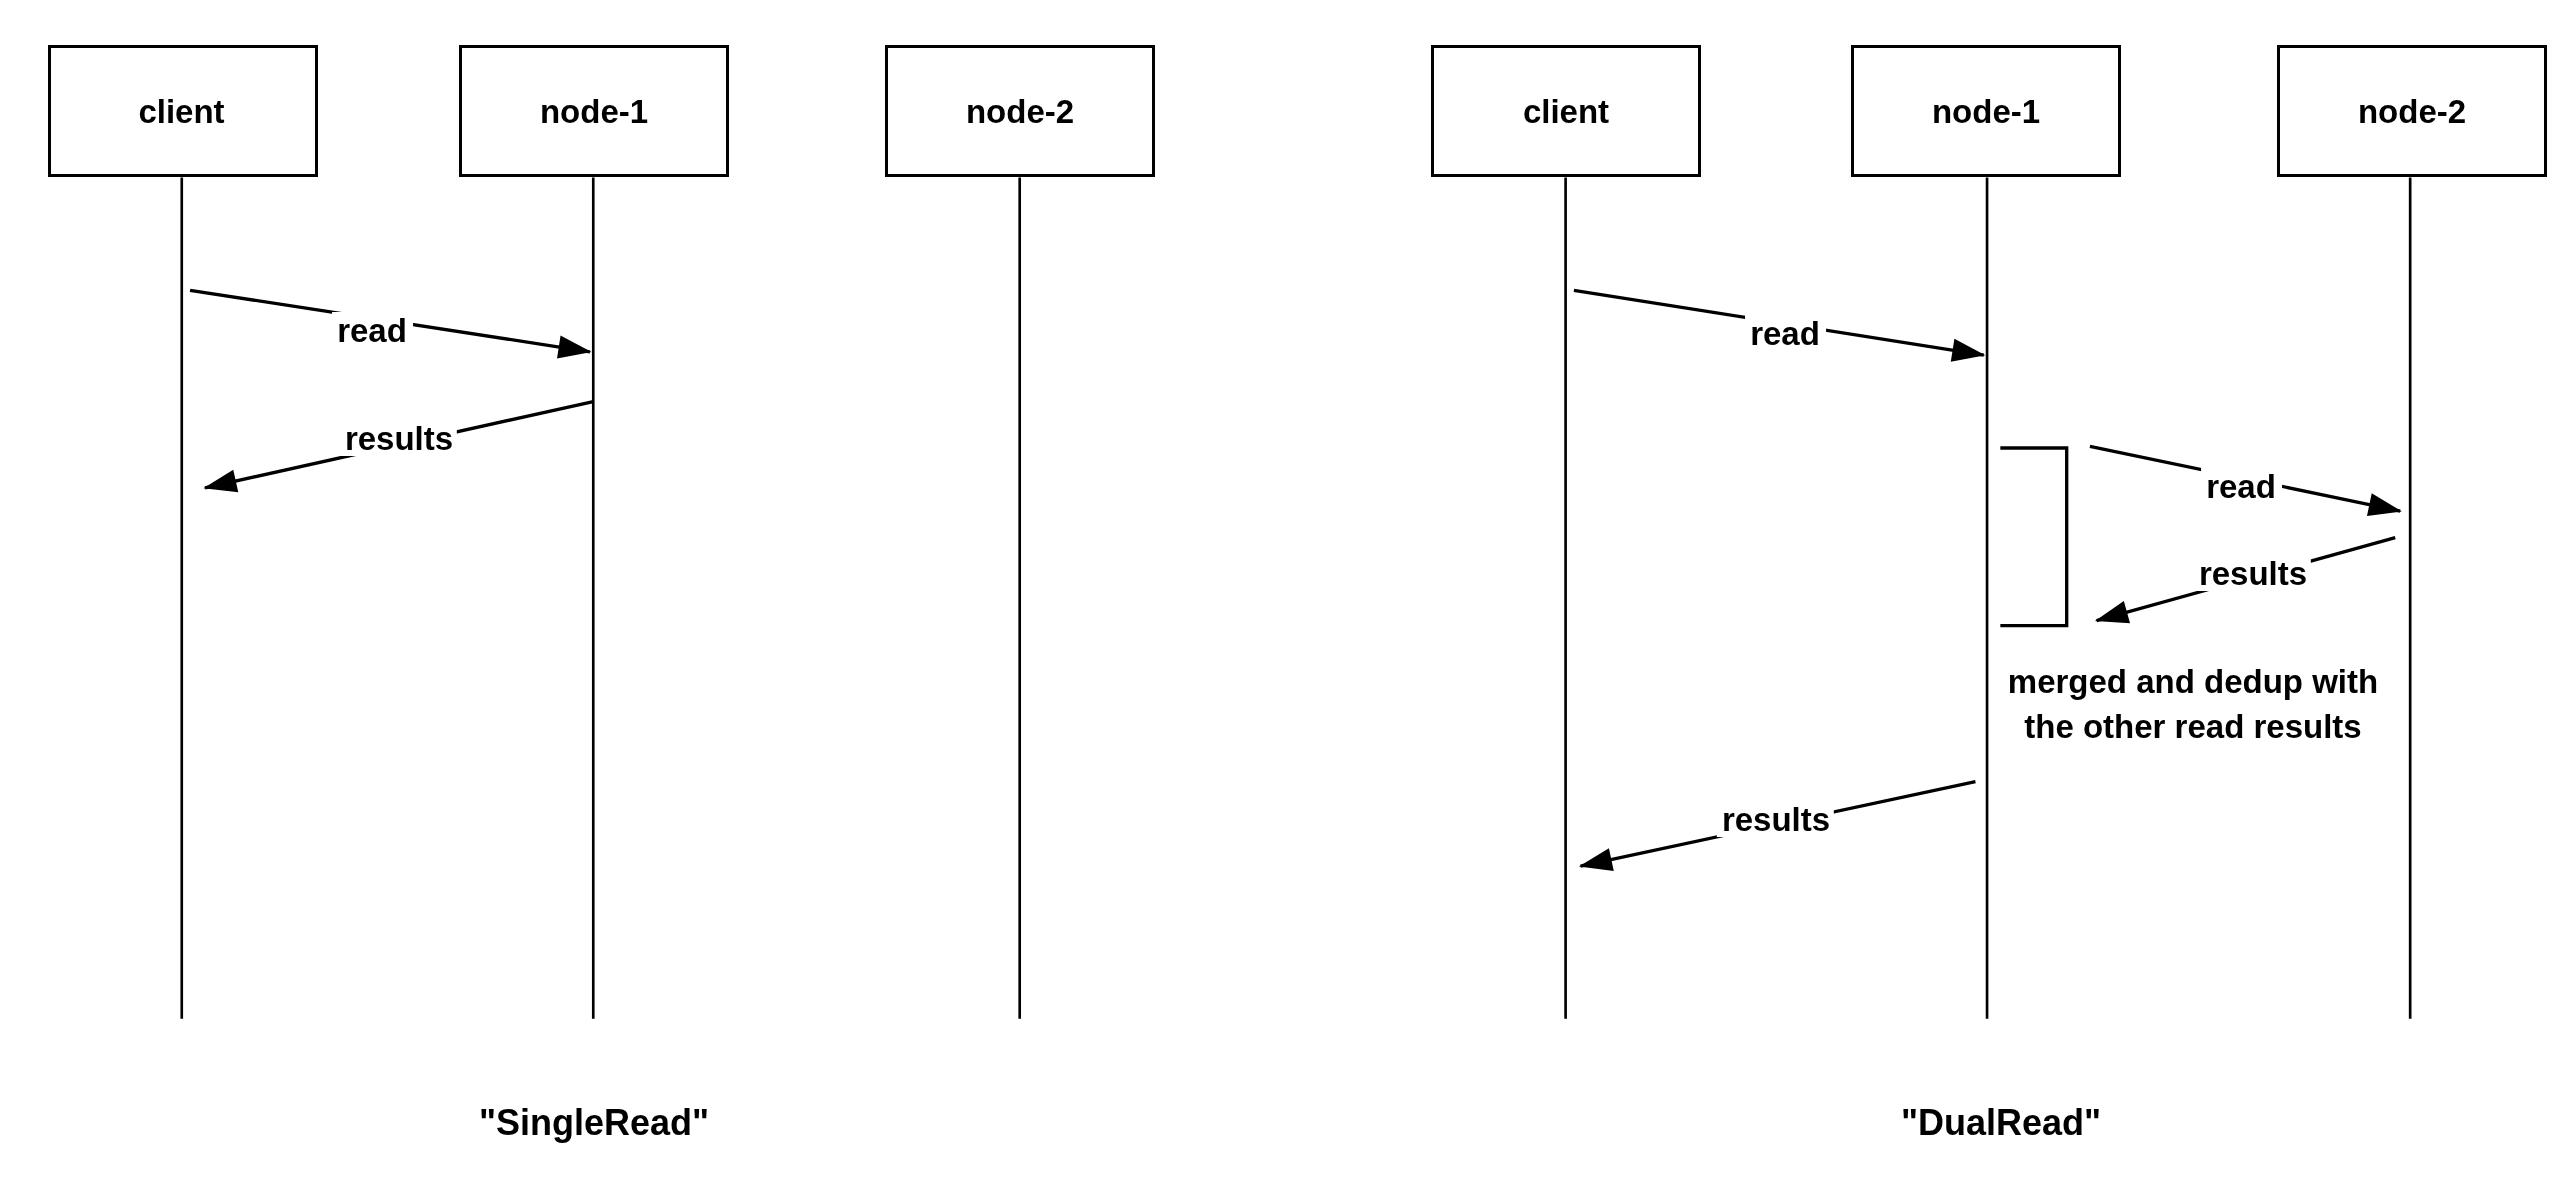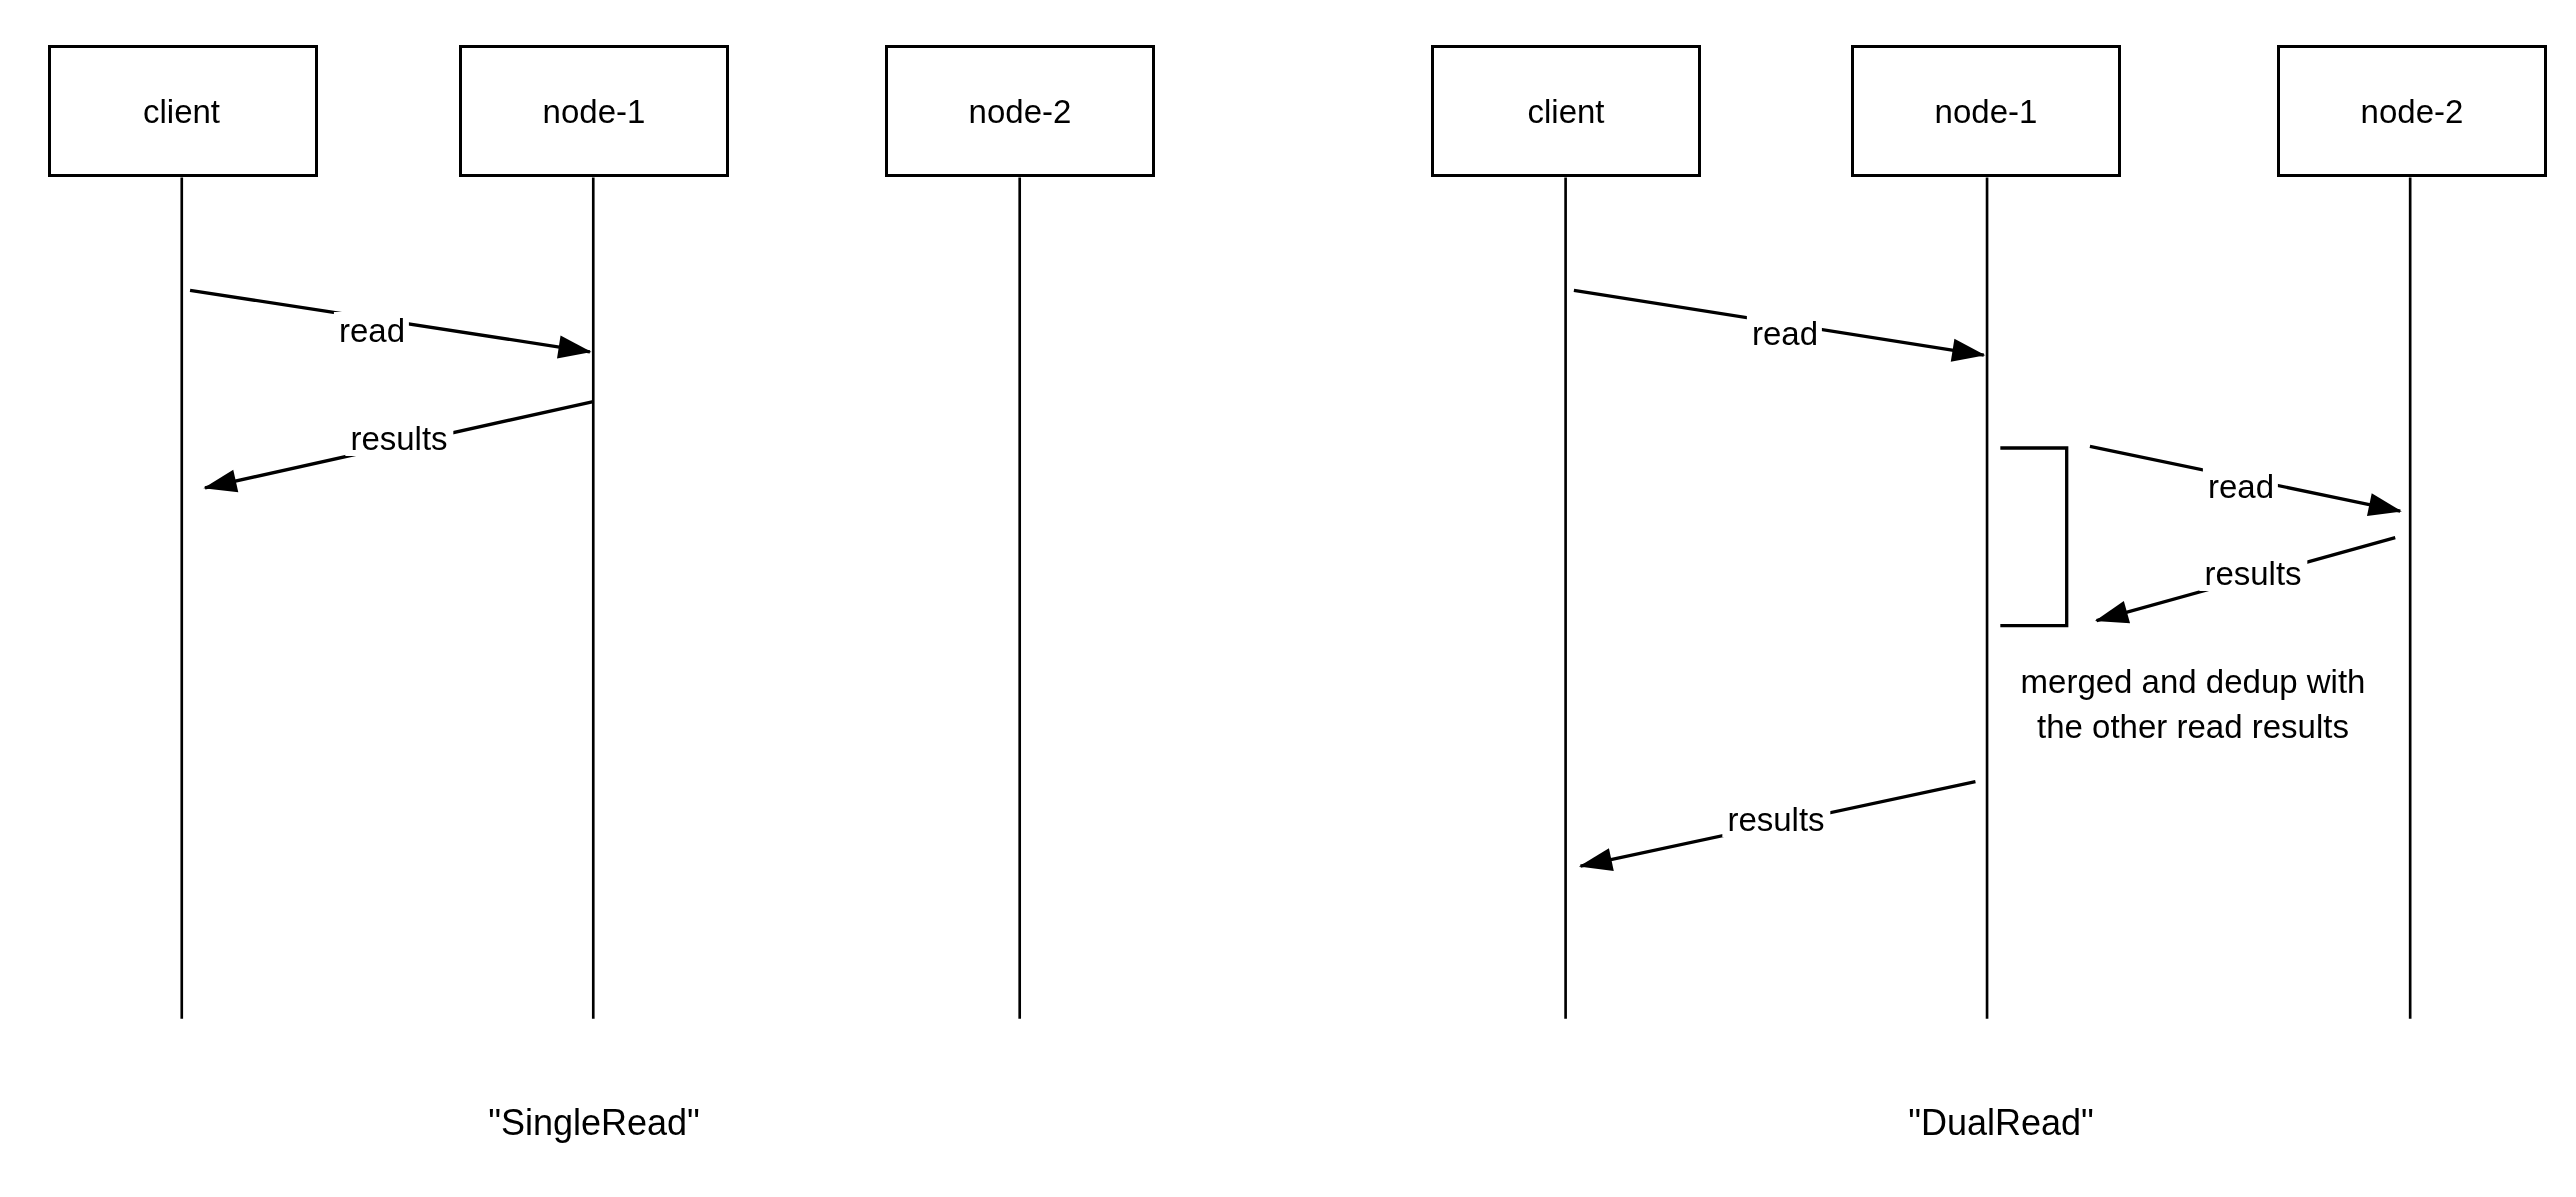--- a/index.html
+++ b/index.html
@@ -6,20 +6,21 @@
     margin: 0;
     padding: 0;
     background: #ffffff;
   }
   .page {
     position: relative;
     width: 2576px;
     height: 1197px;
     background: #ffffff;
     overflow: hidden;
+    font-weight: bold;
   }
   .canvas {
     position: absolute;
     left: 0; top: 0;
     width: 859px;
     height: 399px;
     transform: scale(3);
     transform-origin: 0 0;
     font-family: "Liberation Sans", sans-serif;
     color: #000000;

